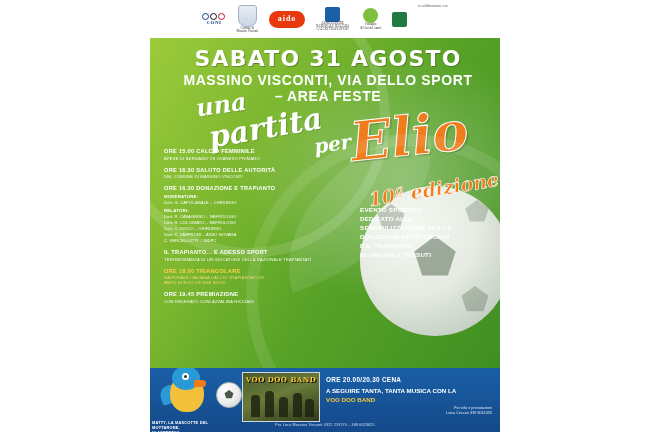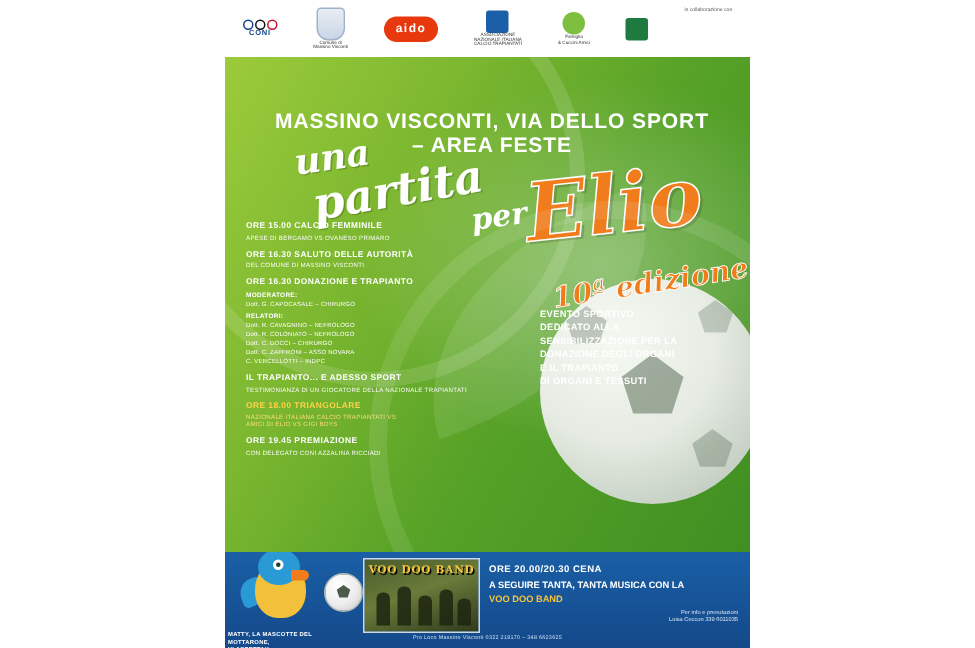--- a/index.html
+++ b/index.html
@@ -33,23 +33,24 @@
   
   .sponsor-bar {
     position: absolute;
     left: 0; top: 0;
     width: 350px;
     height: 38px;
     background: #ffffff;
     display: flex;
     align-items: center;
     justify-content: center;
-    gap: 24px;
+    gap: 11px;
     padding: 0 4px;
     box-sizing: border-box;
+    font-family: Liberation Serif, serif;
   }
   .sponsor {
     display: flex;
     flex-direction: column;
     align-items: center;
     justify-content: center;
     line-height: 1.05;
     text-align: center;
   }
   .sponsor .cap {
@@ -526,20 +527,21 @@
 
     <div class="field">
       <div class="leaf"></div>
       <div class="ball">
         <span class="p1"></span>
           <span class="p2"></span>
           <span class="p3"></span>
           <span class="p4"></span>
       </div>
 
+      <div class="headline">SABATO 31 AGOSTO</div>
       <div class="subhead">MASSINO VISCONTI, VIA DELLO SPORT – AREA FESTE</div>
 
       <div class="script-wrap">
         <div class="w-una">una</div>
         <div class="w-partita">partita</div>
         <div class="w-per">per</div>
         <div class="w-elio">Elio</div>
         <div class="w-edizione">10ª edizione</div>
       </div>
 

